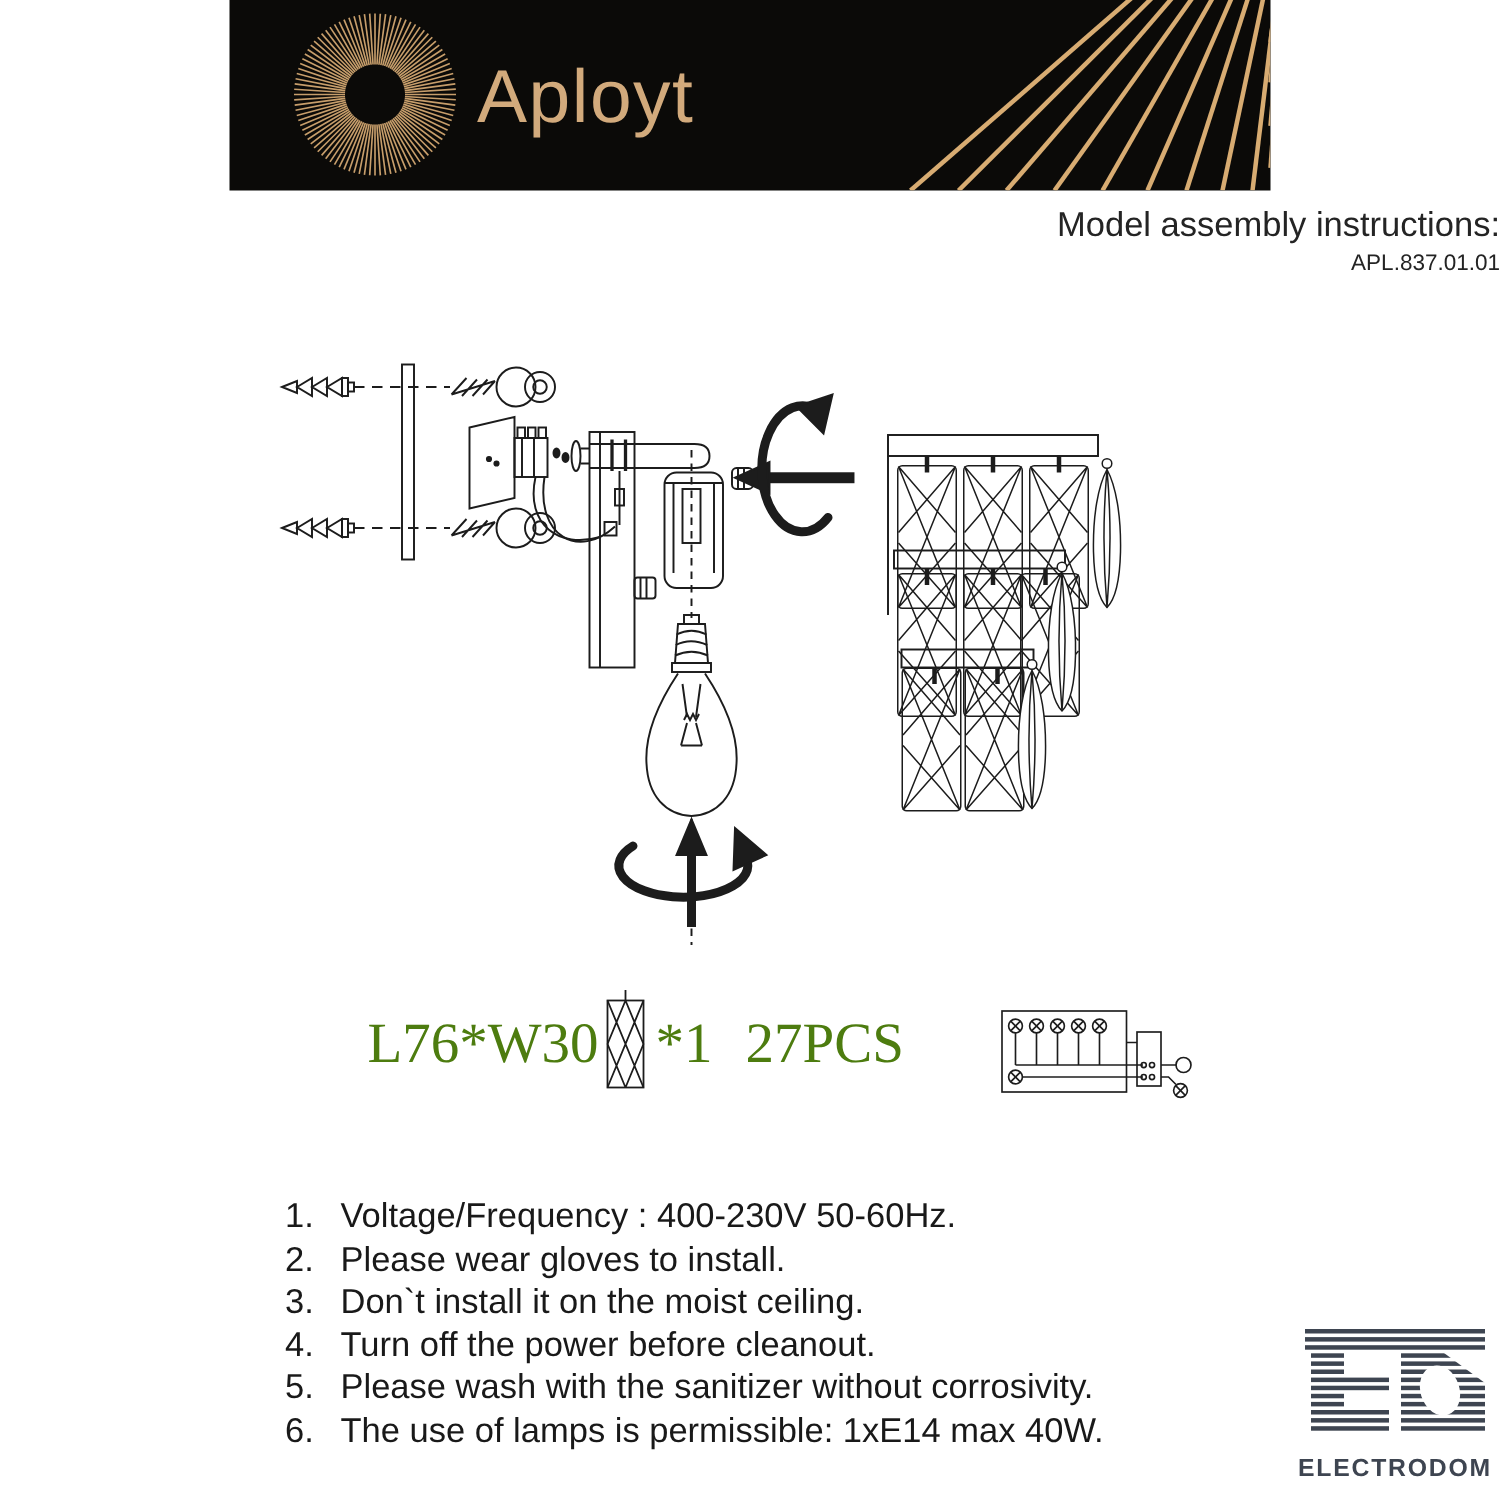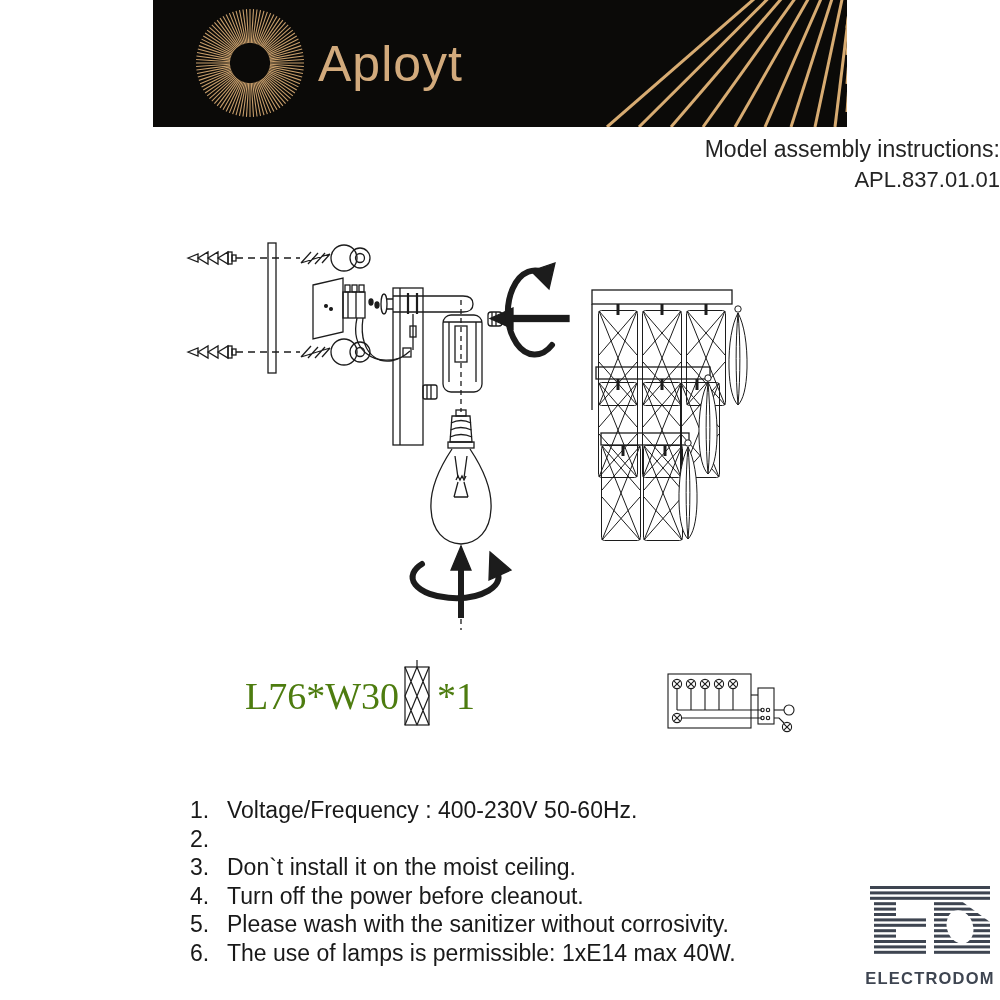--- a/index.html
+++ b/index.html
@@ -7,21 +7,21 @@
         font-family:"Liberation Sans", sans-serif;color:#1a1a1a;}
   
   .banner{position:absolute;left:153px;top:0;width:694px;height:127px;background:#0b0a08;overflow:hidden;}
   .sunburst{position:absolute;left:37px;top:3px;}
   .brand{position:absolute;left:165px;top:0;height:127px;display:flex;align-items:center;
          font-size:50px;font-weight:300;letter-spacing:1px;color:#d2aa7c;}
   .fan{position:absolute;right:0;top:0;}
   
   .title-block{position:absolute;left:0;top:136px;width:1000px;text-align:right;}
   .title-line1{font-size:23px;color:#242424;}
-  .title-line2{font-size:22px;color:#242424;margin-top:4px;padding-left:32px;}
+  .title-line2{font-size:15px;color:#242424;margin-top:4px;padding-left:32px;}
   
   .assembly{position:absolute;left:160px;top:230px;}
   .specrow{position:absolute;left:245px;top:660px;height:72px;display:flex;align-items:center;
            font-family:"Liberation Serif", serif;font-size:38px;color:#4d7c0f;}
   .specrow .dim{margin-right:2px;}
   .specrow .qty{margin-left:4px;}
   .specrow .pcs{margin-left:22px;}
   .wiring{position:absolute;left:663px;top:666px;}
   
   .instructions{position:absolute;left:190px;top:796px;font-size:23px;color:#191919;}
@@ -233,20 +233,21 @@
   <div class="specrow">
     <span class="dim">L76*W30</span>
     <svg width="32" height="72" viewBox="0 0 32 72">
       <g stroke="#1c1c1c" stroke-width="1.2" fill="none">
         <line x1="16" y1="0" x2="16" y2="7"></line>
         <rect x="4" y="7" width="24" height="58"></rect>
         <path d="M4,7 L28,65 M28,7 L4,65 M16,7 L4,36 M16,7 L28,36 M4,36 L16,65 M28,36 L16,65"></path>
       </g>
     </svg>
     <span class="qty">*1</span>
+    <span class="pcs">27PCS</span>
   </div>
 
   <svg class="wiring" width="140" height="88" viewBox="0 0 140 88">
     <defs>
       <g id="lampsym" stroke="#1c1c1c" stroke-width="1.1" fill="none">
         <circle r="4.6"></circle>
         <line x1="-3.2" y1="-3.2" x2="3.2" y2="3.2"></line>
         <line x1="3.2" y1="-3.2" x2="-3.2" y2="3.2"></line>
       </g>
     </defs>
@@ -274,20 +275,21 @@
     </g>
   </svg>
 
   <div class="instructions">
     <div class="li">
       <span class="num">1.</span>
       <span class="txt">Voltage/Frequency : 400-230V 50-60Hz.</span>
     </div>
     <div class="li">
       <span class="num">2.</span>
+      <span class="txt">Please wear gloves to install.</span>
     </div>
     <div class="li">
       <span class="num">3.</span>
       <span class="txt">Don`t install it on the moist ceiling.</span>
     </div>
     <div class="li">
       <span class="num">4.</span>
       <span class="txt">Turn off the power before cleanout.</span>
     </div>
     <div class="li">

